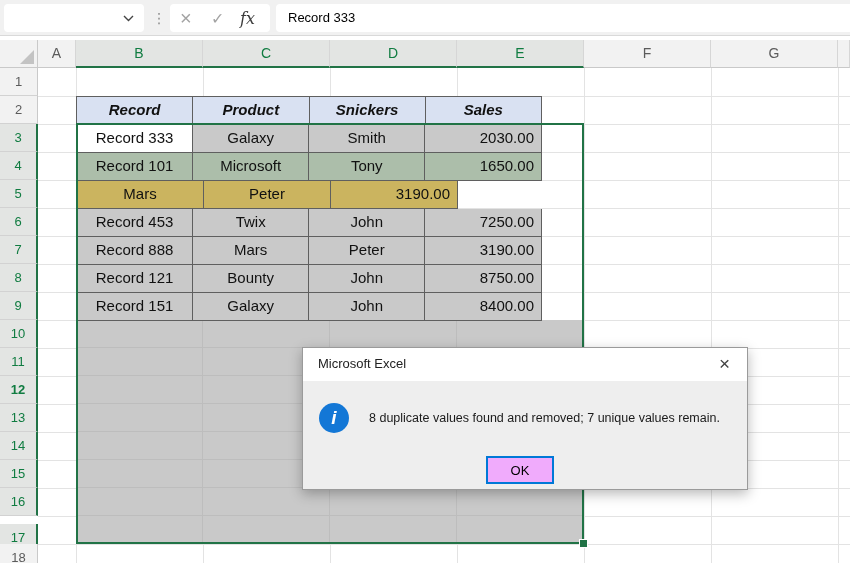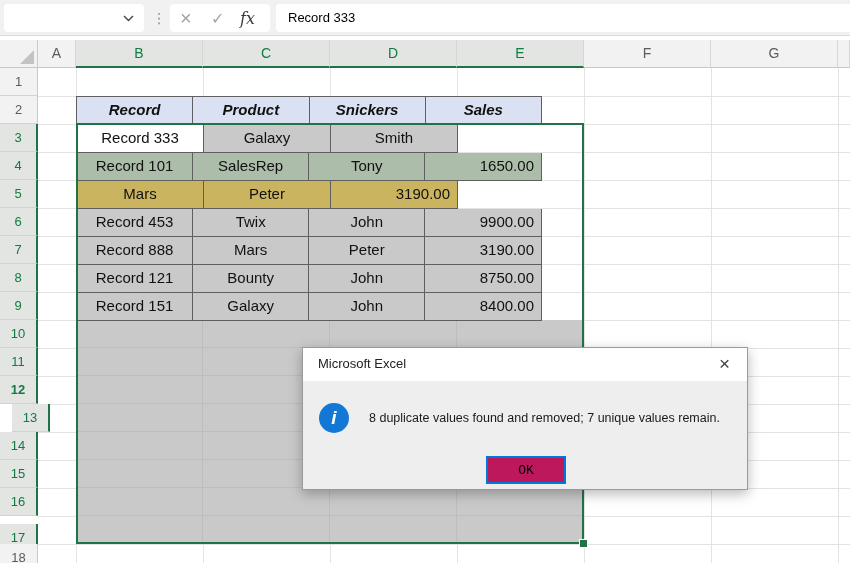--- a/index.html
+++ b/index.html
@@ -120,23 +120,23 @@
     font-size:19px; color:#444; line-height:30px; font-family:"Liberation Sans", sans-serif;
   }
   .dlg-body { position:absolute; left:0; top:33px; right:0; bottom:0; }
   .info-icon {
     position:absolute; left:16px; top:22px; width:30px; height:30px; border-radius:50%;
     background:var(--info-blue); color:#fff; text-align:center;
     font-size:19px; font-weight:bold; line-height:29px; font-style:italic;
   }
   .dlg-msg { position:absolute; left:66px; top:30px; font-size:12.5px; color:#1A1A1A; }
   .ok-btn {
-    position:absolute; left:183px; top:75px; width:80px; height:28px;
-    background:#be185d; border:2px solid var(--ok-border-blue);
-    font-size:13px; color:#000; font-family:Liberation Mono, monospace; cursor:pointer;
+    position:absolute; left:183px; top:75px; width:68px; height:28px;
+    background:#f0abfc; border:2px solid var(--ok-border-blue);
+    font-size:13px; color:#000; font-family:Liberation Sans, sans-serif; cursor:pointer;
   }
 </style>
 </head>
 <body>
 
 <div class="app">
 
   <div class="formula-strip">
     <div class="name-box">
       <span class="nb-text"></span>
@@ -174,21 +174,21 @@
       <div class="row-header sel" style="top: 124px;">3</div>
       <div class="row-header sel" style="top: 152px;">4</div>
       <div class="row-header sel" style="top: 180px;">5</div>
       <div class="row-header sel" style="top: 208px;">6</div>
       <div class="row-header sel" style="top: 236px;">7</div>
       <div class="row-header sel" style="top: 264px;">8</div>
       <div class="row-header sel" style="top: 292px;">9</div>
       <div class="row-header sel" style="top: 320px;">10</div>
       <div class="row-header sel" style="top: 348px;">11</div>
       <div class="row-header sel" style="top: 376px; font-weight: bold;">12</div>
-      <div class="row-header sel" style="top: 404px; margin-left: 12px;">13</div>
+      <div class="row-header sel" style="top: 404px;">13</div>
       <div class="row-header sel" style="top: 432px;">14</div>
       <div class="row-header sel" style="top: 460px;">15</div>
       <div class="row-header sel" style="top: 488px; text-align: center;">16</div>
       <div class="row-header sel" style="top: 524px;">17</div>
       <div class="row-header" style="top: 544px;">18</div>
     </div>
   <div id="gridlines">
       <div class="gridline-v" style="left: 76px;"></div>
       <div class="gridline-v" style="left: 203px;"></div>
       <div class="gridline-v" style="left: 330px;"></div>
@@ -221,37 +221,38 @@
       <div class="t-row">
         <div class="t-cell t-header">Record</div>
         <div class="t-cell t-header">Product</div>
         <div class="t-cell t-header">Snickers</div>
         <div class="t-cell t-header">Sales</div>
       </div>
       <div class="t-row">
         <div class="t-cell f-active">Record 333</div>
         <div class="t-cell f-gray">Galaxy</div>
         <div class="t-cell f-gray">Smith</div>
+        <div class="t-cell f-gray num">2030.00</div>
       </div>
       <div class="t-row">
         <div class="t-cell f-green">Record 101</div>
-        <div class="t-cell f-green">SalesRep</div>
+        <div class="t-cell f-green">Microsoft</div>
         <div class="t-cell f-green">Tony</div>
         <div class="t-cell f-green num">1650.00</div>
       </div>
       <div class="t-row">
         <div class="t-cell f-gold">Mars</div>
         <div class="t-cell f-gold">Peter</div>
         <div class="t-cell f-gold num">3190.00</div>
       </div>
       <div class="t-row">
         <div class="t-cell f-gray">Record 453</div>
         <div class="t-cell f-gray">Twix</div>
         <div class="t-cell f-gray">John</div>
-        <div class="t-cell f-gray num">9900.00</div>
+        <div class="t-cell f-gray num">7250.00</div>
       </div>
       <div class="t-row">
         <div class="t-cell f-gray">Record 888</div>
         <div class="t-cell f-gray">Mars</div>
         <div class="t-cell f-gray">Peter</div>
         <div class="t-cell f-gray num">3190.00</div>
       </div>
       <div class="t-row">
         <div class="t-cell f-gray">Record 121</div>
         <div class="t-cell f-gray">Bounty</div>

